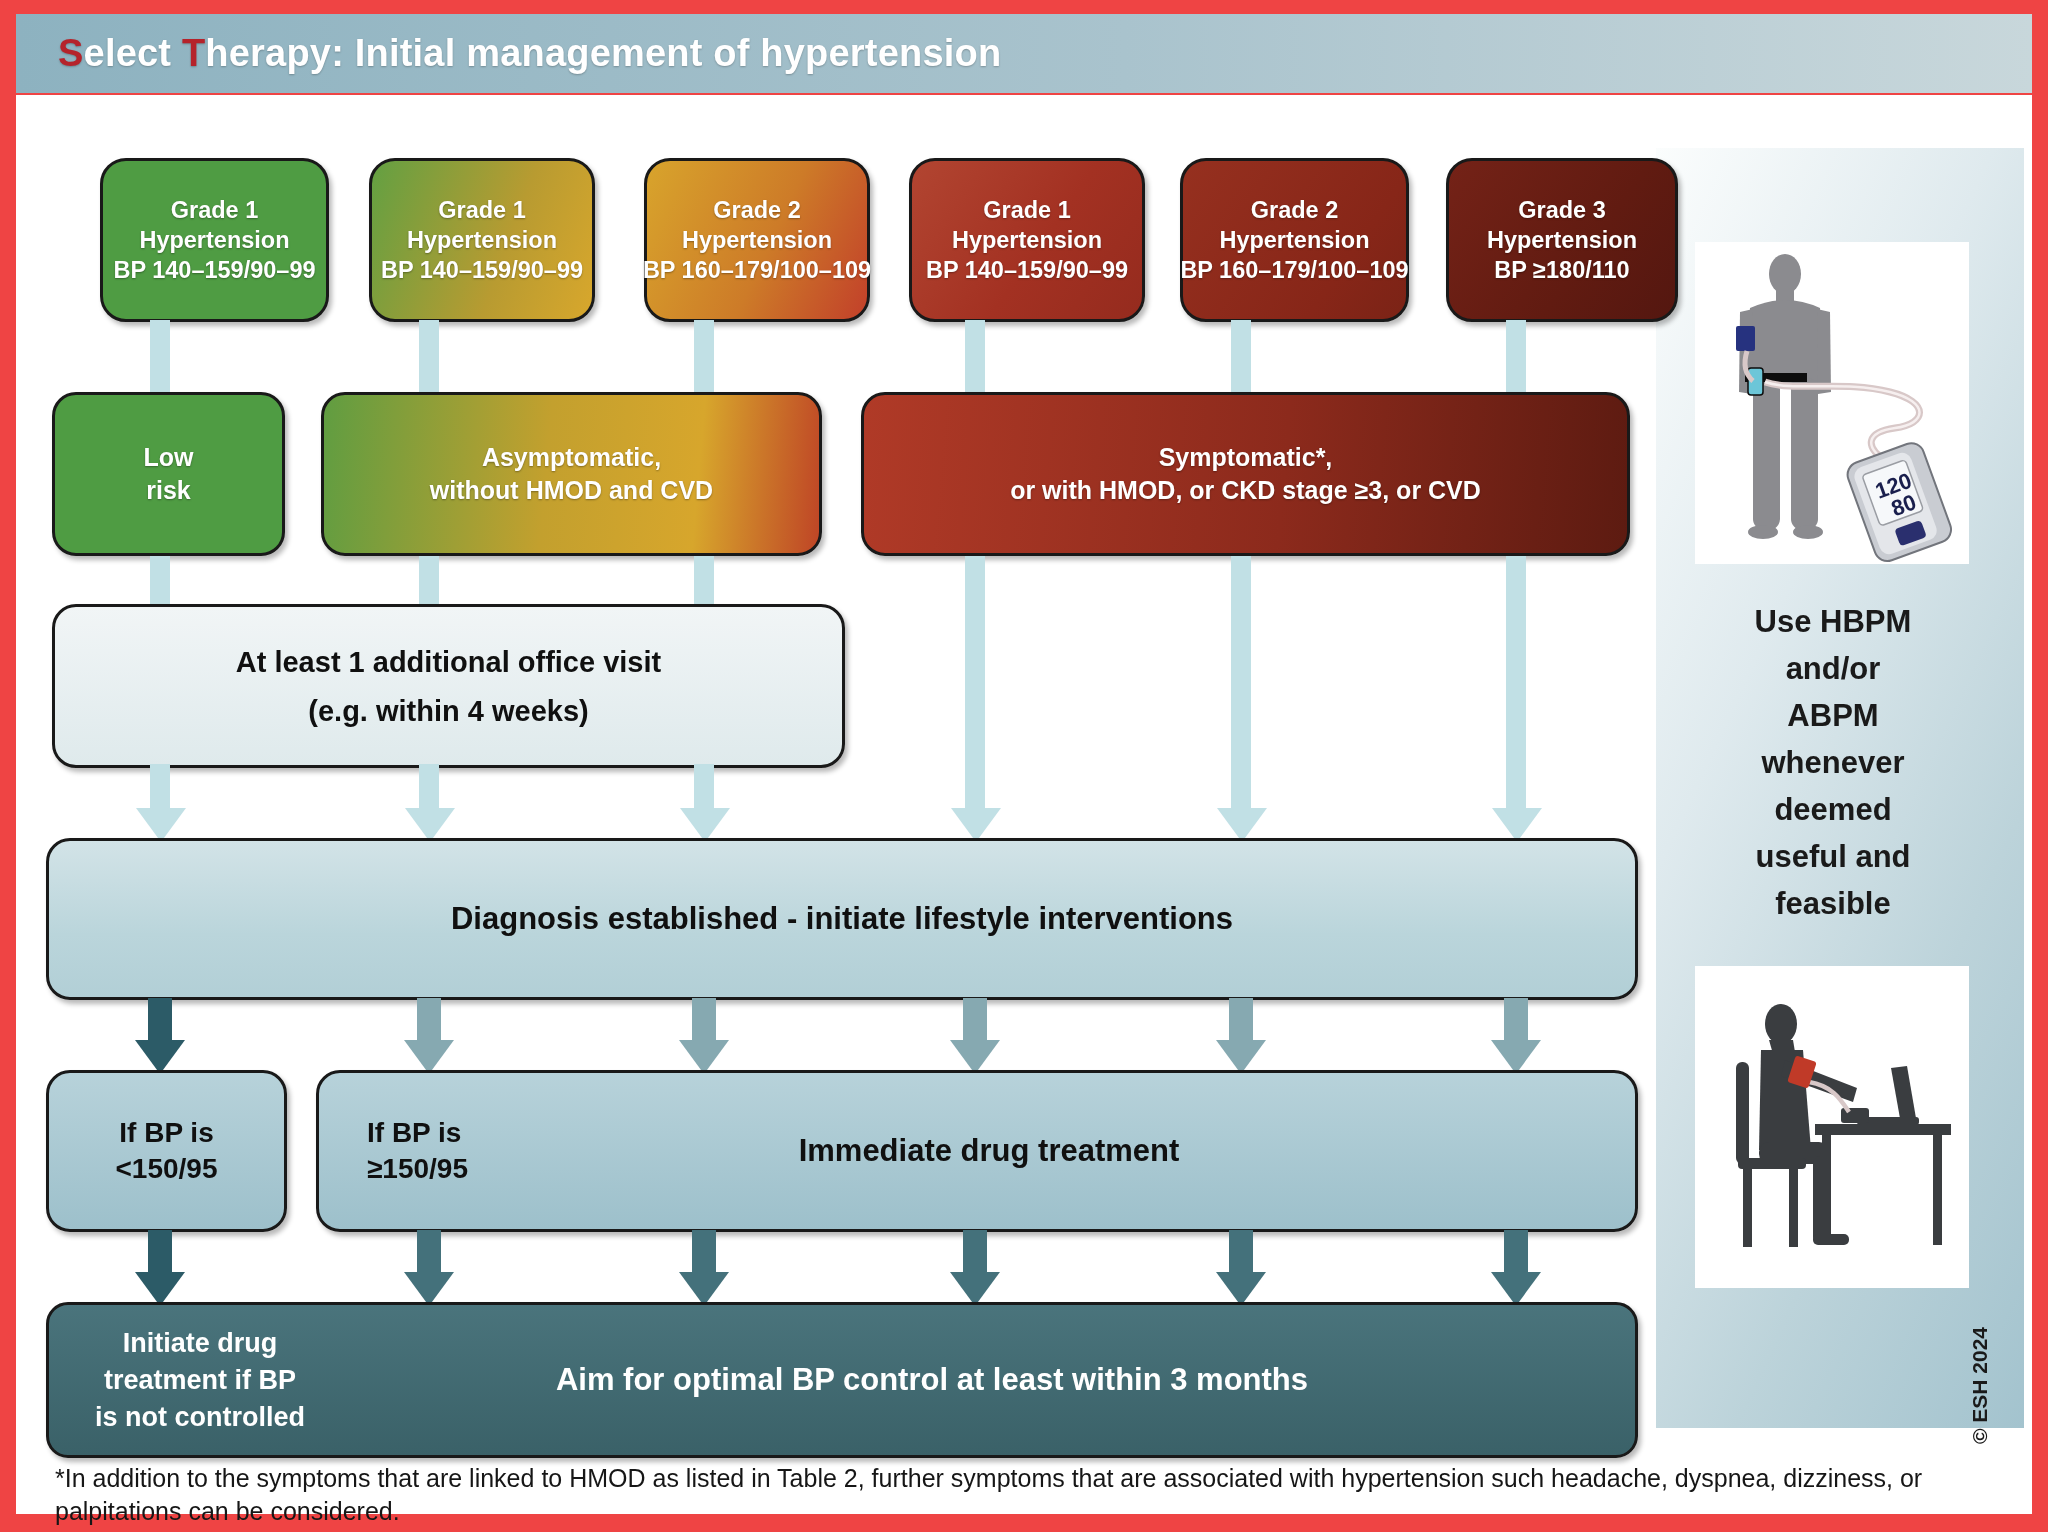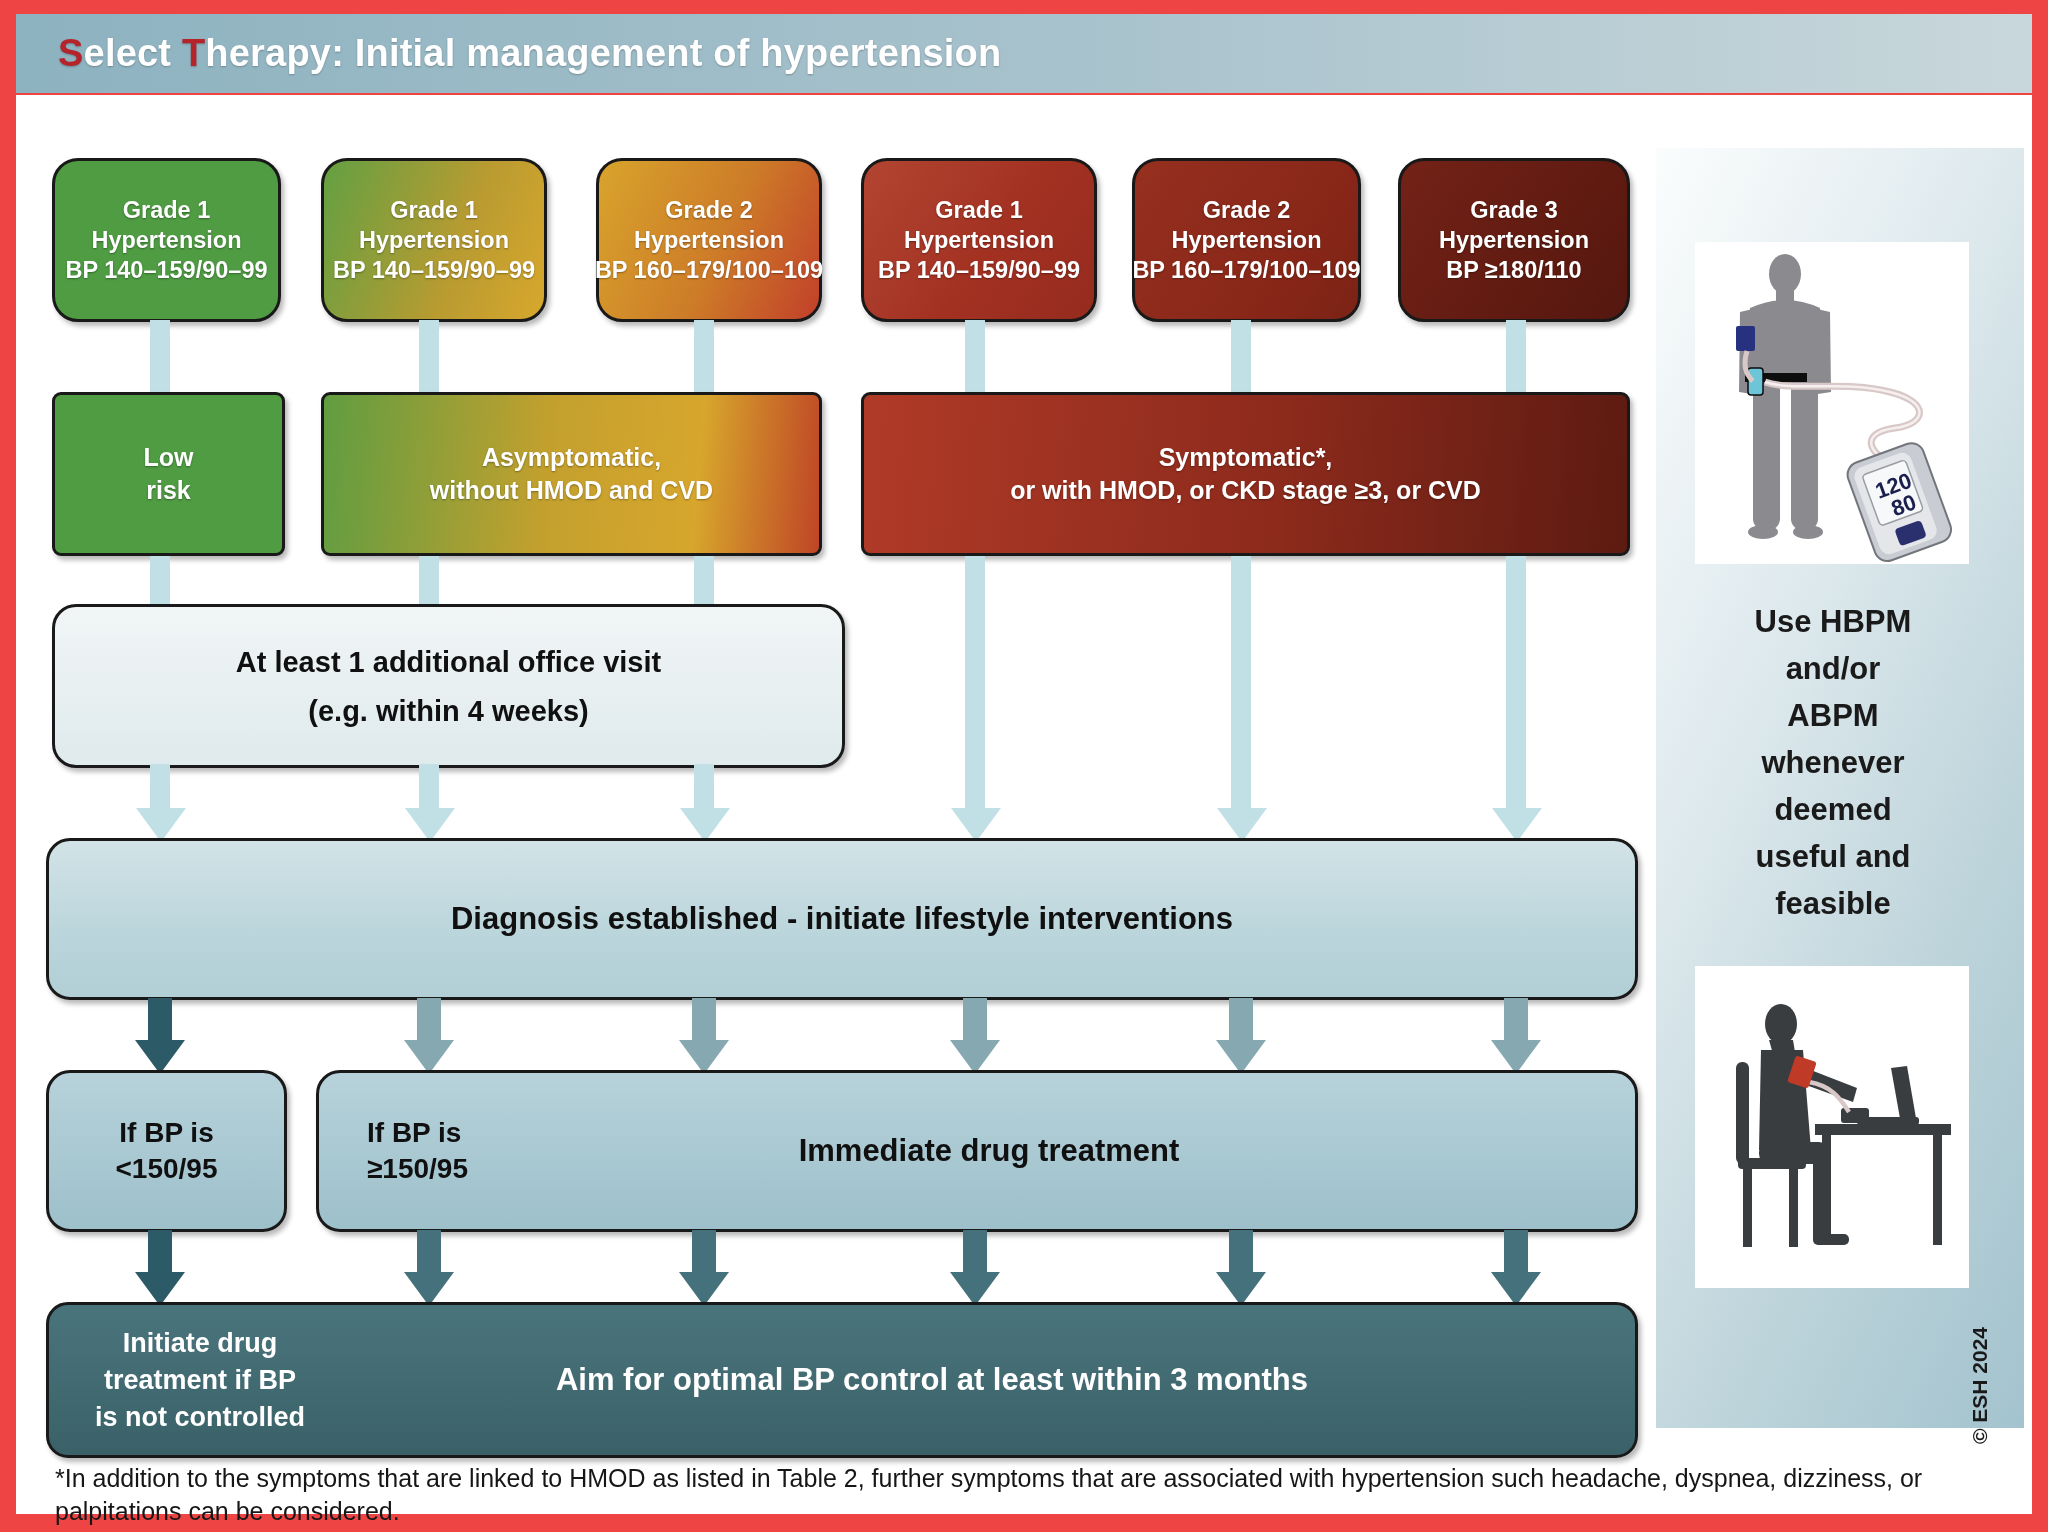--- a/index.html
+++ b/index.html
@@ -9,23 +9,23 @@
             background:linear-gradient(90deg,#8db2c0 0%,#a9c3cd 55%,#c8d7db 100%);
             display:flex; align-items:center; padding-left:42px; box-sizing:border-box;
             color:#ffffff; font-weight:bold; font-size:38px; letter-spacing:0.2px;
             text-shadow:0 1px 2px rgba(0,0,0,0.25); }
   .header .red { color:#b5232b; }
 
   .box { position:absolute; border:3px solid #191919; box-sizing:border-box;
          display:flex; flex-direction:column; align-items:center; justify-content:center;
          text-align:center; box-shadow:3px 4px 5px rgba(0,0,0,0.28); }
   .grade { border-radius:26px; color:#fff; font-weight:bold; font-size:23.5px; line-height:30px;
-           text-shadow:0 1px 2px rgba(0,0,0,0.35); }
+           text-shadow:0 1px 2px rgba(0,0,0,0.35);margin-left:48px; }
   .grade .bp { white-space:nowrap; }
-  .risk { border-radius:9px; color:#fff; font-weight:bold; font-size:25px; line-height:33px;
+  .risk { border-radius:24px; color:#fff; font-weight:bold; font-size:25px; line-height:33px;
           text-shadow:0 1px 2px rgba(0,0,0,0.35); }
   .lightbox { border-radius:24px; color:#101010; font-weight:bold; }
 
   .as { position:absolute; } 
   .ah { position:absolute; width:0; height:0; border-left:25px solid transparent; border-right:25px solid transparent; } 
 
   .sidebar-bg { position:absolute; left:1656px; top:148px; width:368px; height:1280px;
                 background:linear-gradient(115deg,#fbfdfd 0%,#dfeaee 35%,#bcd3da 70%,#a3c3ce 100%); }
   .img-panel { position:absolute; background:#ffffff; }
   .side-note { position:absolute; left:1650px; top:598px; width:366px; text-align:center;

